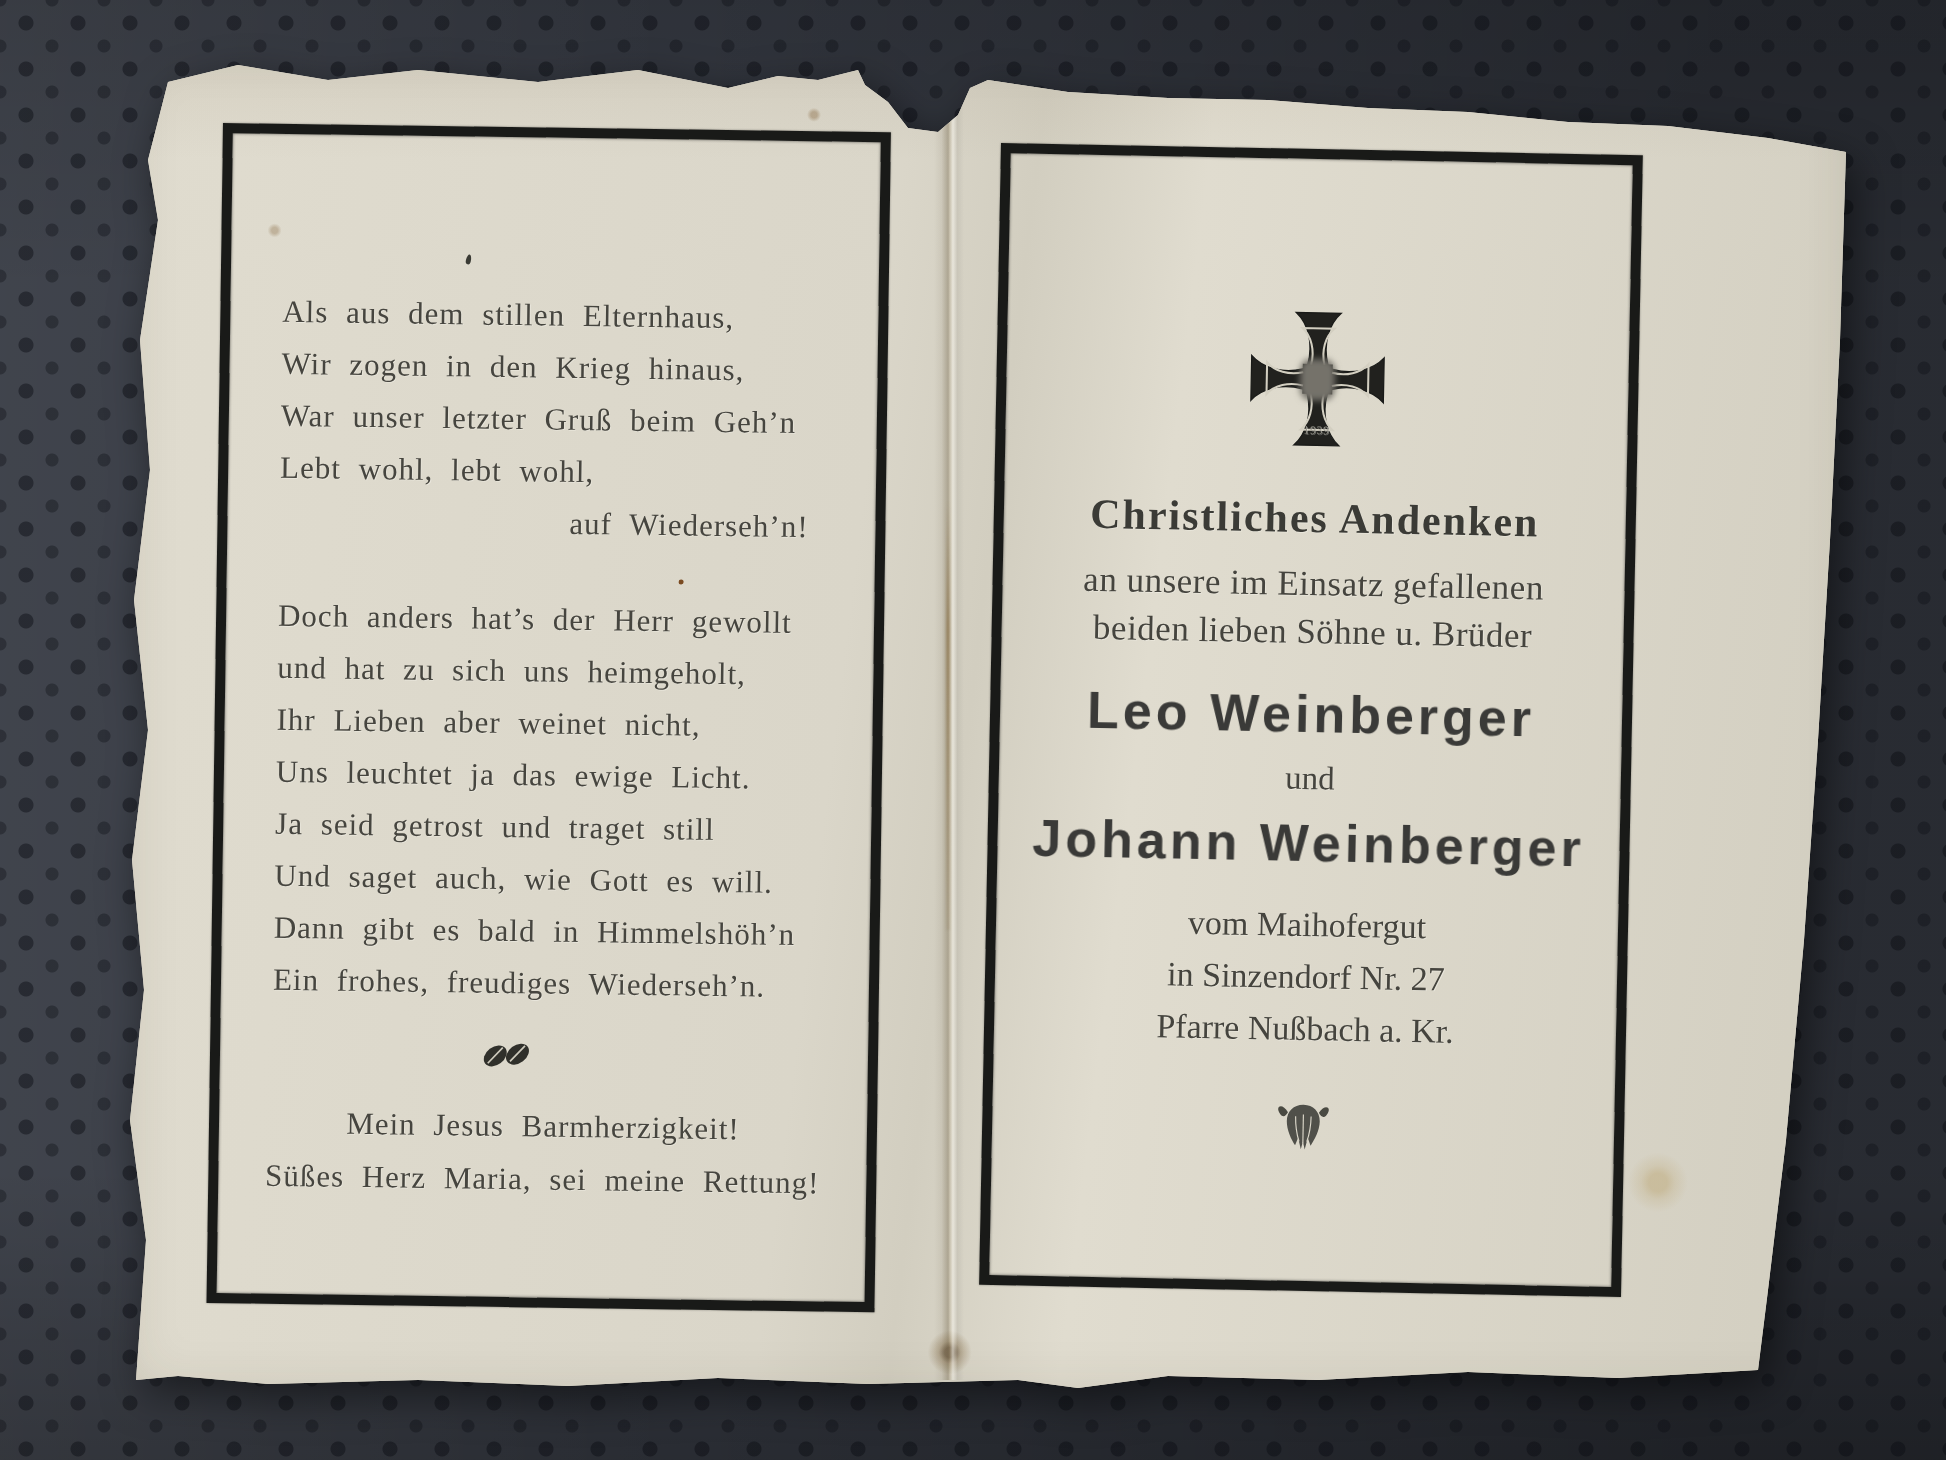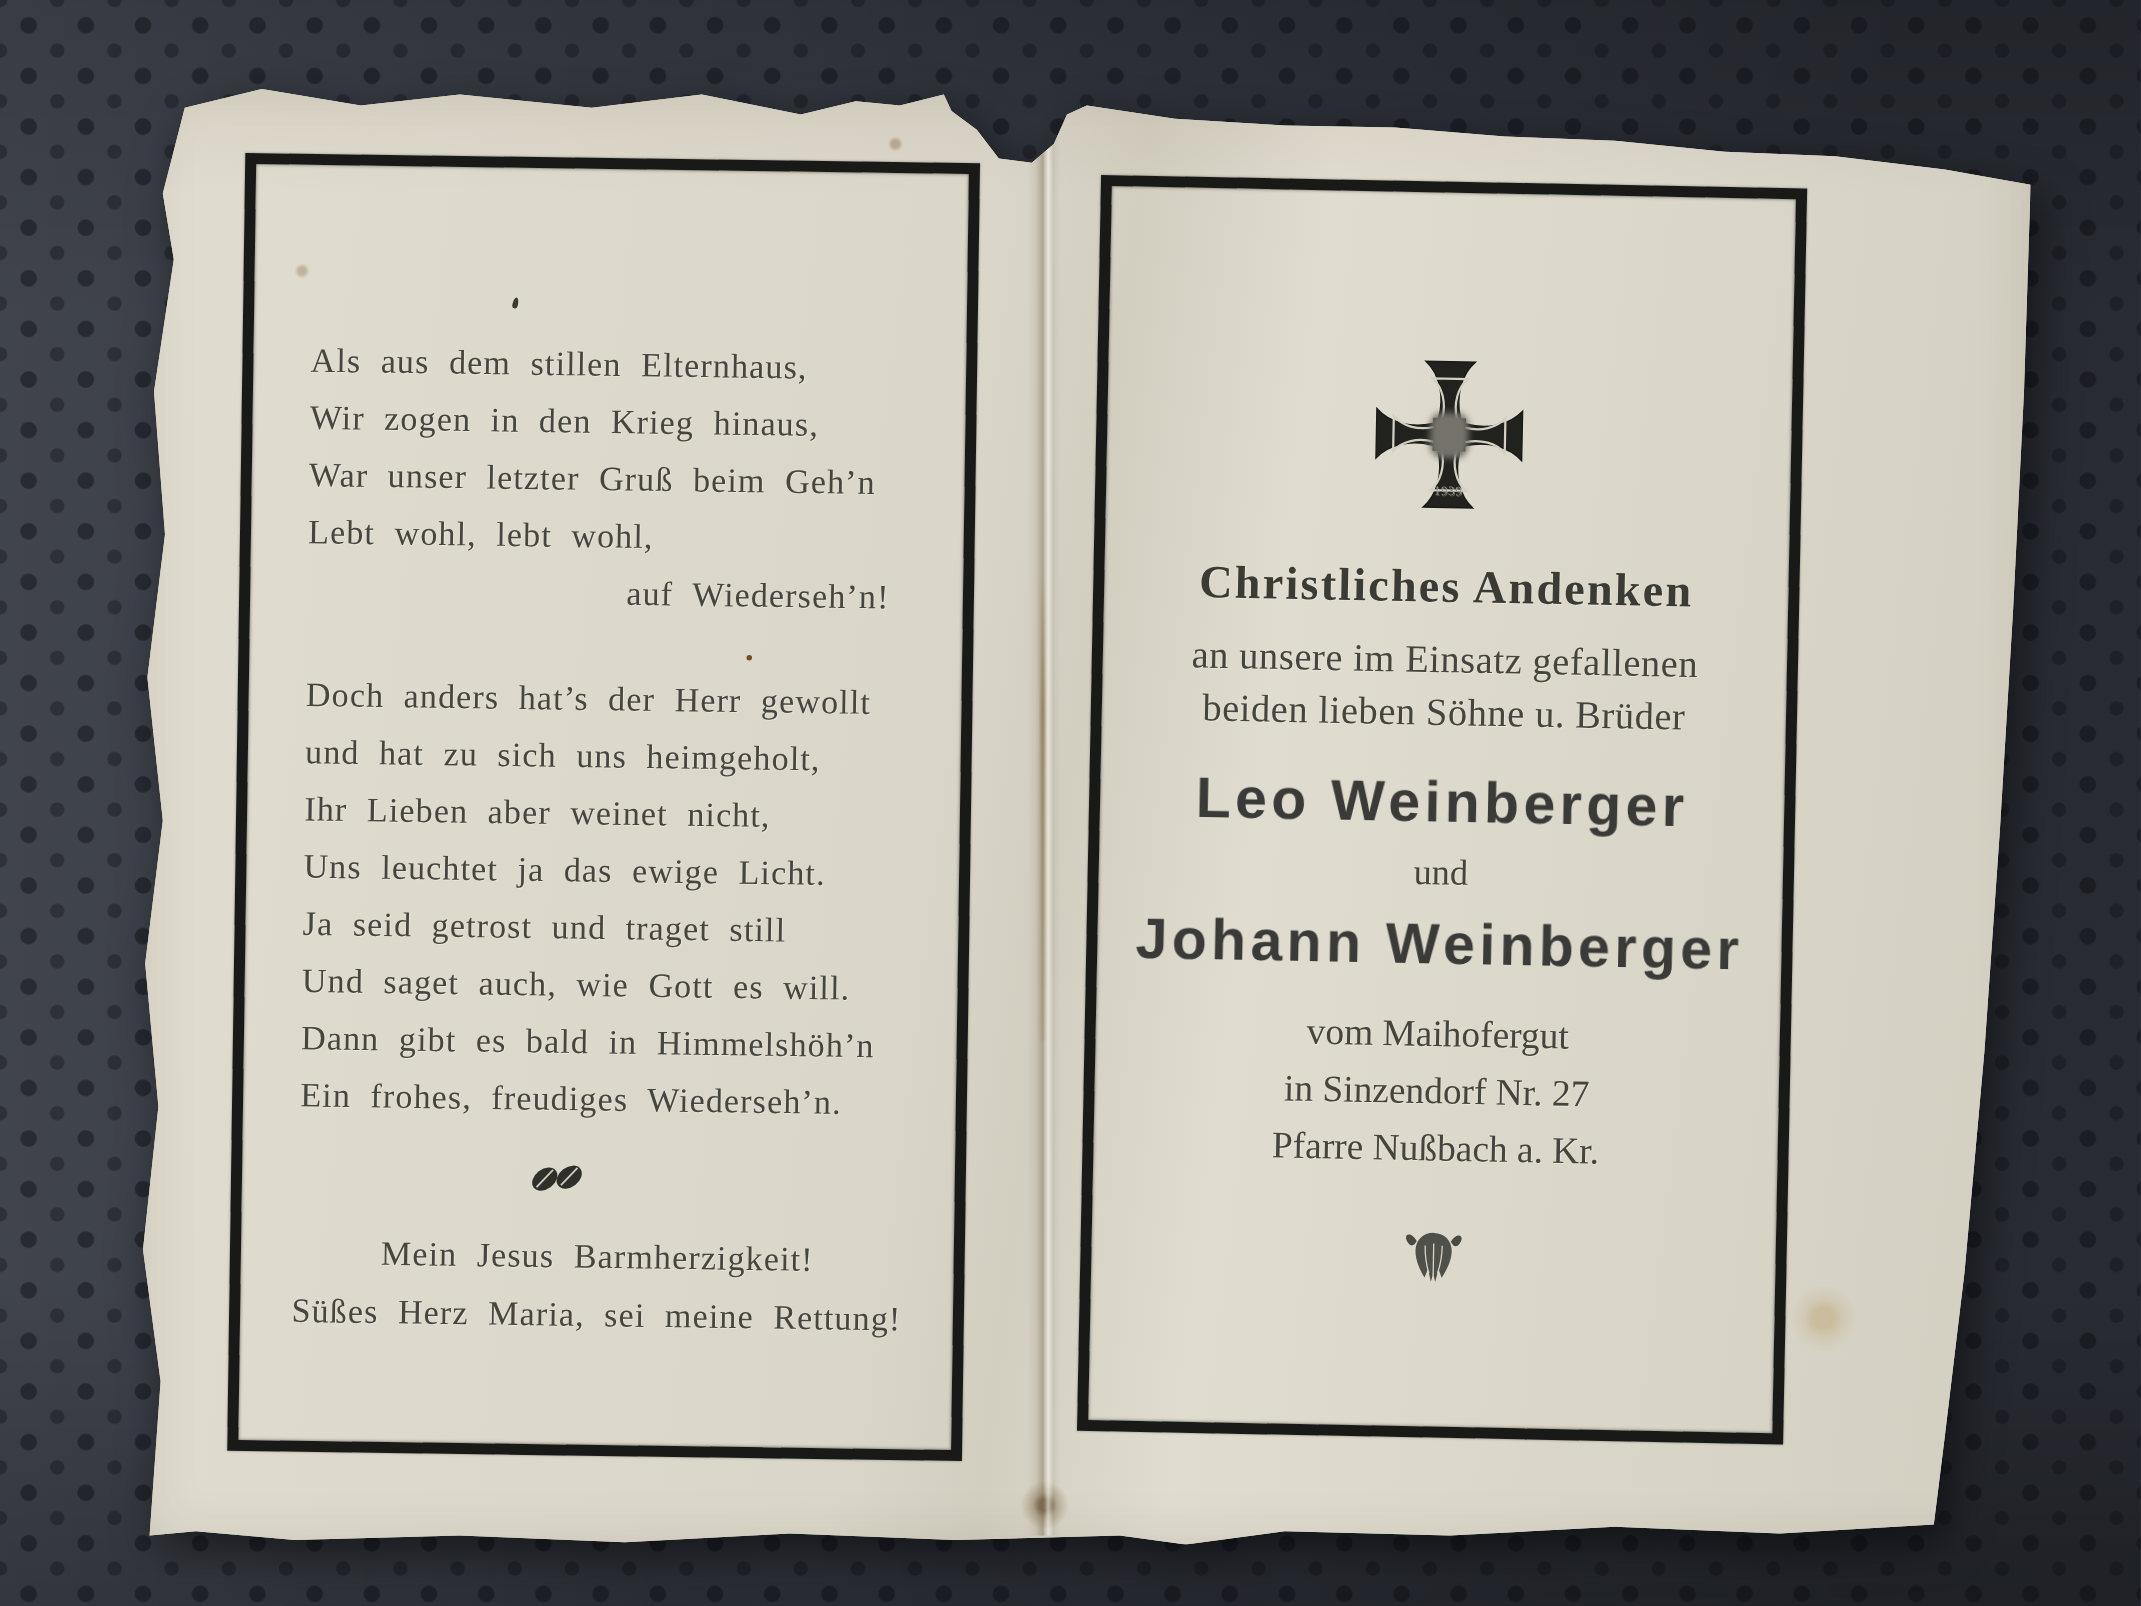--- a/index.html
+++ b/index.html
@@ -9,21 +9,21 @@
     background-image:
       radial-gradient(circle, rgba(10,12,18,0.45) 7px, transparent 8px),
       radial-gradient(circle, rgba(10,12,18,0.35) 6px, transparent 7px),
       linear-gradient(90deg, rgba(255,255,255,0.05), transparent 35%, rgba(0,0,0,0.25) 88%),
       linear-gradient(180deg, rgba(0,0,0,0.15), transparent 20%, transparent 80%, rgba(0,0,0,0.25));
     background-size:52px 46px, 52px 46px, 100% 100%, 100% 100%;
     background-position:0 0, 26px 23px, 0 0, 0 0;
     font-family:"Liberation Serif", serif;
   }
   .card-holder{
-    position:absolute;left:118px;top:56px;width:1740px;height:1360px;
+    position:absolute;left:118px;top:40px;width:1740px;height:1360px;
     filter:drop-shadow(8px 14px 20px rgba(0,0,0,0.5));
   }
   .card{
     position:relative;width:100%;height:100%;
     background-color:#d9d5c7;
     background-image:
       radial-gradient(circle at 47.8% 96.5%, rgba(70,45,15,0.55) 0 5px, rgba(110,80,35,0.30) 11px, transparent 22px),
       radial-gradient(circle at 88.5% 84%, rgba(165,128,45,0.26) 0 9px, rgba(165,128,45,0.12) 17px, transparent 30px),
       radial-gradient(circle at 9% 14%, rgba(120,85,40,0.30) 0 3px, transparent 7px),
       radial-gradient(circle at 40% 5.5%, rgba(120,85,40,0.35) 0 3px, transparent 7px),

